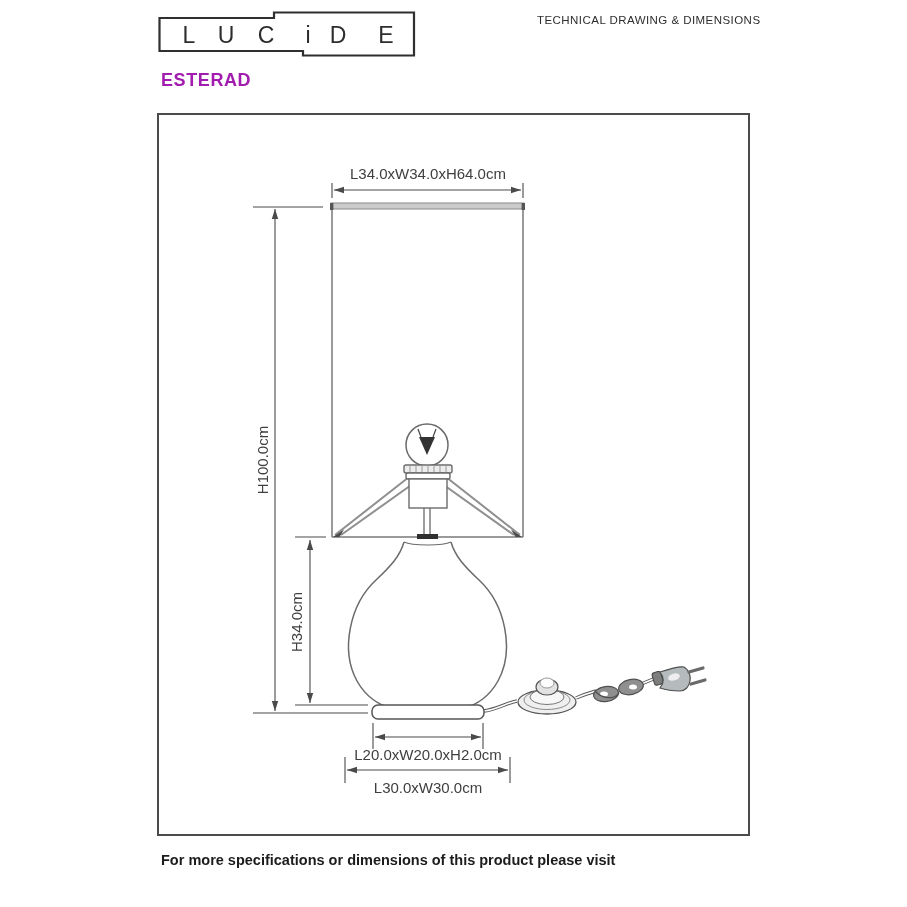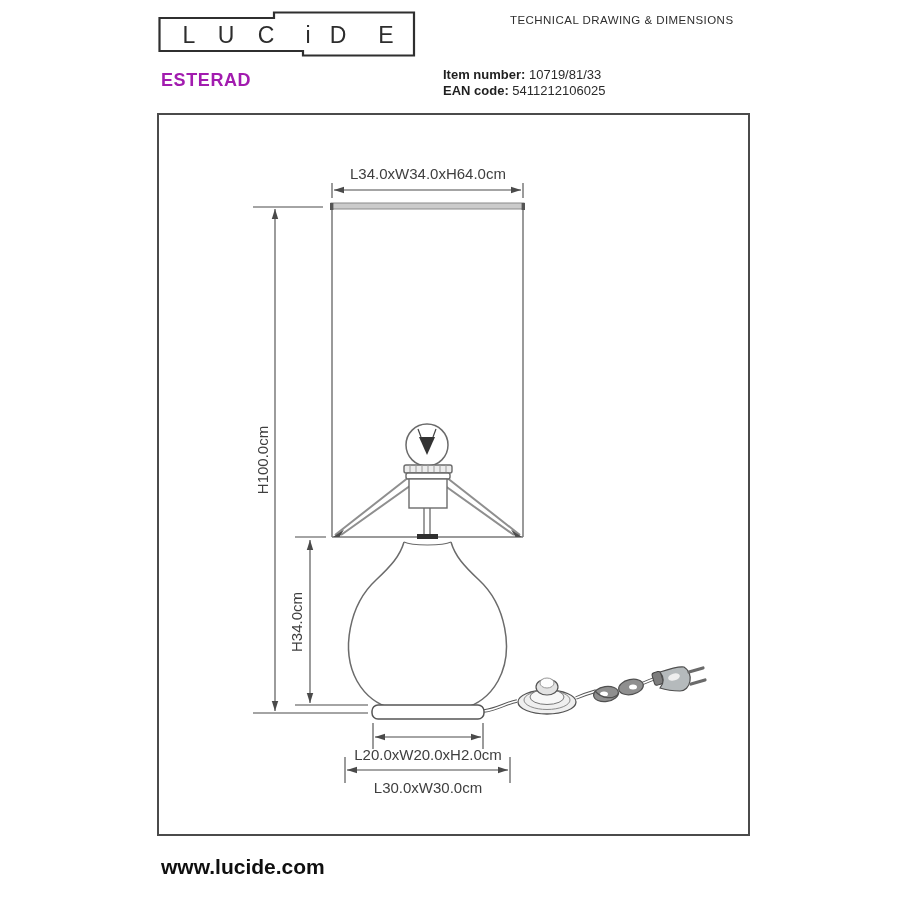--- a/index.html
+++ b/index.html
@@ -1,21 +1,21 @@
 <!DOCTYPE html>
 <html><head>
 <meta charset="utf-8">
 <style>
   html,body{margin:0;padding:0;background:#ffffff;}
   #page{position:relative;width:907px;height:907px;background:#ffffff;overflow:hidden;
         font-family:"Liberation Sans", sans-serif;color:#1d1d1d;}
   .abs{position:absolute;}
   #brand-logo{left:158px;top:11px;width:258px;height:46px;}
   #product-name{left:161px;top:70px;font-size:18px;font-weight:bold;letter-spacing:.6px;color:#a21caf;}
-  #doc-title{left:510px;top:14px;font-size:11.5px;letter-spacing:.45px;color:#2e2e2e;}
+  #doc-title{left:537px;top:14px;font-size:11.5px;letter-spacing:.45px;color:#2e2e2e;}
   #codes{left:443px;top:67px;font-size:13px;line-height:16px;color:#1f1f1f;}
   #codes .lbl{font-weight:bold;}
   #codes .val{font-weight:normal;color:#2a2a2a;}
   #drawing-frame{left:157px;top:113px;width:589px;height:719px;border:2px solid #4b4b4b;}
   #technical-drawing{left:0;top:0;width:907px;height:907px;}
   #footer{left:161px;top:852px;}
   #footer-note{font-size:14.5px;font-weight:bold;color:#1c1c1c;}
   #website-url{font-size:21px;font-weight:bold;color:#0f0f0f;margin-top:3px;}
   svg text{font-family:"Liberation Sans", sans-serif;}
 </style>
@@ -30,30 +30,20 @@
     <text x="68" y="31.5" text-anchor="middle" font-size="23" fill="#2d2d2d">U</text>
     <text x="108" y="31.5" text-anchor="middle" font-size="23" fill="#2d2d2d">C</text>
     <text x="150" y="31.5" text-anchor="middle" font-size="23" fill="#2d2d2d">i</text>
     <text x="180" y="31.5" text-anchor="middle" font-size="23" fill="#2d2d2d">D</text>
     <text x="228" y="31.5" text-anchor="middle" font-size="23" fill="#2d2d2d">E</text>
   </svg>
 
   <div id="doc-title" class="abs">TECHNICAL DRAWING &amp; DIMENSIONS</div>
   <div id="product-name" class="abs">ESTERAD</div>
 
-  <div id="codes" class="abs">
-    <div>
-      <span class="lbl">Item number:</span>
-      <span class="val">10719/81/33</span>
-    </div>
-    <div>
-      <span class="lbl">EAN code:</span>
-      <span class="val">5411212106025</span>
-    </div>
-  </div>
 
   <div id="drawing-frame" class="abs"></div>
 
   <svg id="technical-drawing" class="abs" viewBox="0 0 907 907">
     <defs>
       <marker id="arr" viewBox="0 0 10 8" refX="9.3" refY="4" markerWidth="11" markerHeight="9" orient="auto-start-reverse" markerUnits="userSpaceOnUse">
         <path d="M0,1 L9.3,4 L0,7 Z" fill="#4a4a4a"></path>
       </marker>
     </defs>
 
@@ -148,16 +138,16 @@
       <rect x="653" y="672" width="9" height="13" rx="2.5" transform="rotate(-16 657 678)" fill="#7d7d7d" stroke="#444" stroke-width="1"></rect>
       <path d="M660,672 C669,669 679,666 684,667 C689,670 691,676 690,681 C689,687 685,691 680,691 C673,691 666,690 660,688 C664,683 664,677 660,672 Z" fill="#b5babc" stroke="#4f4f4f" stroke-width="1.2"></path>
       <ellipse cx="674" cy="677" rx="6" ry="3.5" transform="rotate(-16 674 677)" fill="#eeeeee" stroke="none"></ellipse>
       <path d="M689,672 L703,668 M691,684 L705,680" stroke="#6a6a6a" stroke-width="3.2" stroke-linecap="round" fill="none"></path>
     </g>
 
     <rect x="372" y="705" width="112" height="14" rx="6" fill="#ffffff" stroke="#555" stroke-width="1.5"></rect>
   </svg>
 
   <div id="footer" class="abs">
-    <div id="website-url">www.lucide.com</div>
+    <div id="footer-note">For more specifications or dimensions of this product please visit</div>
   </div>
 
 </div>
 
 </body></html>

